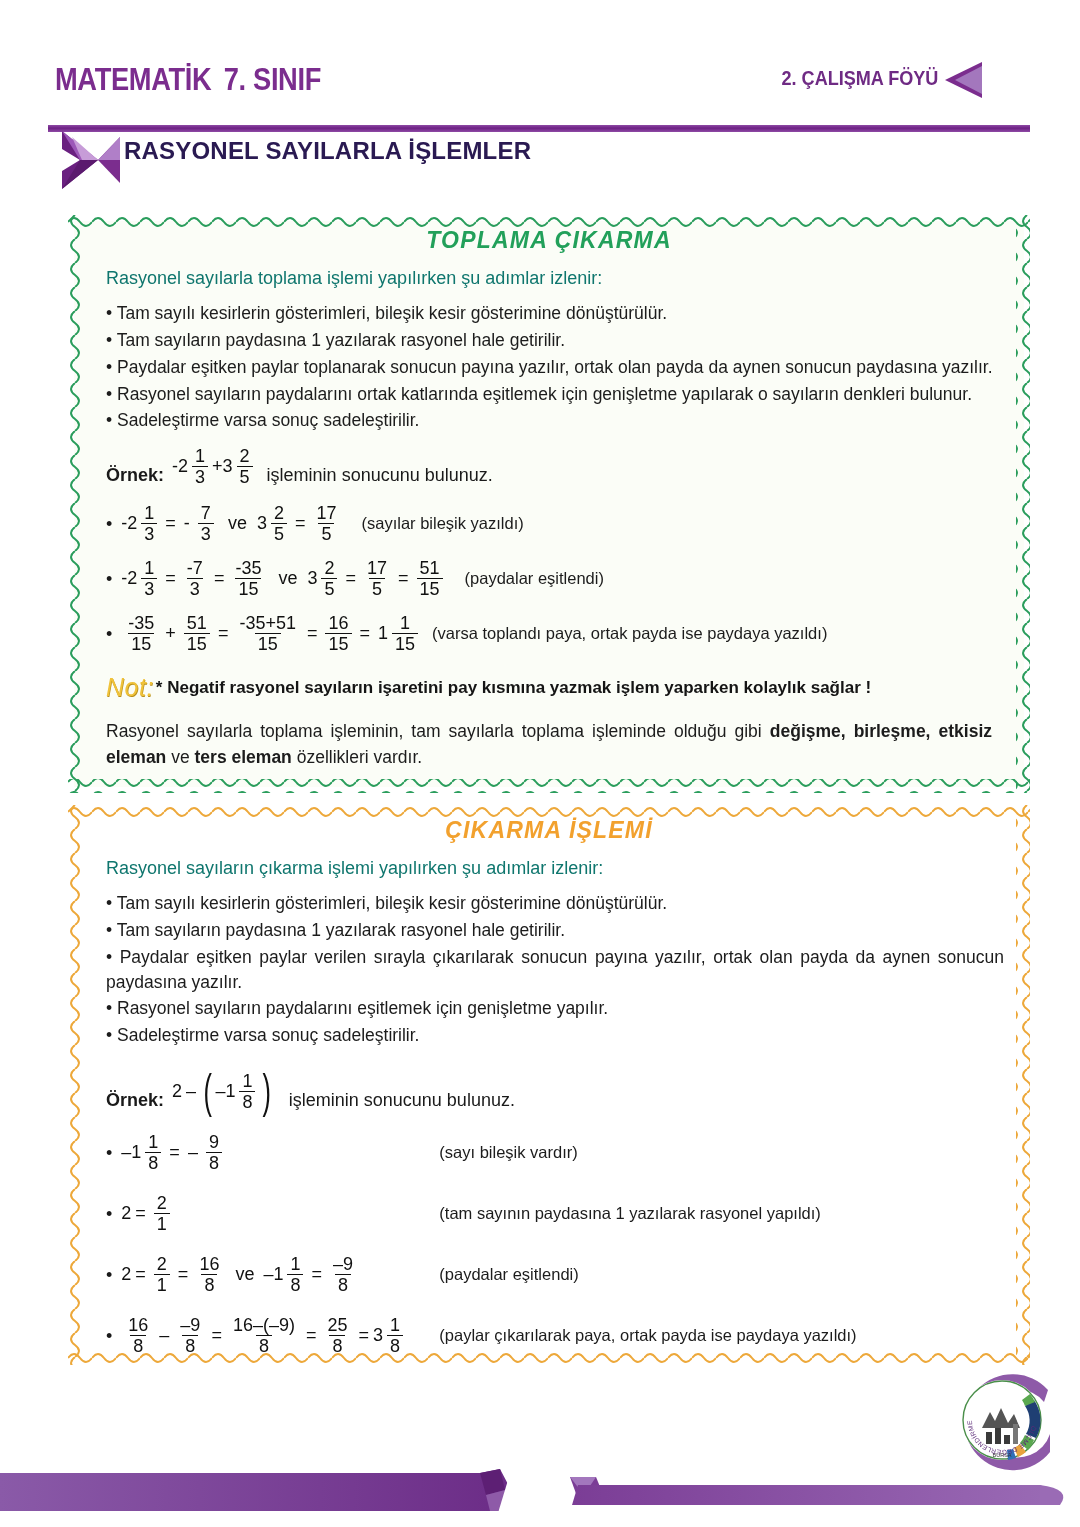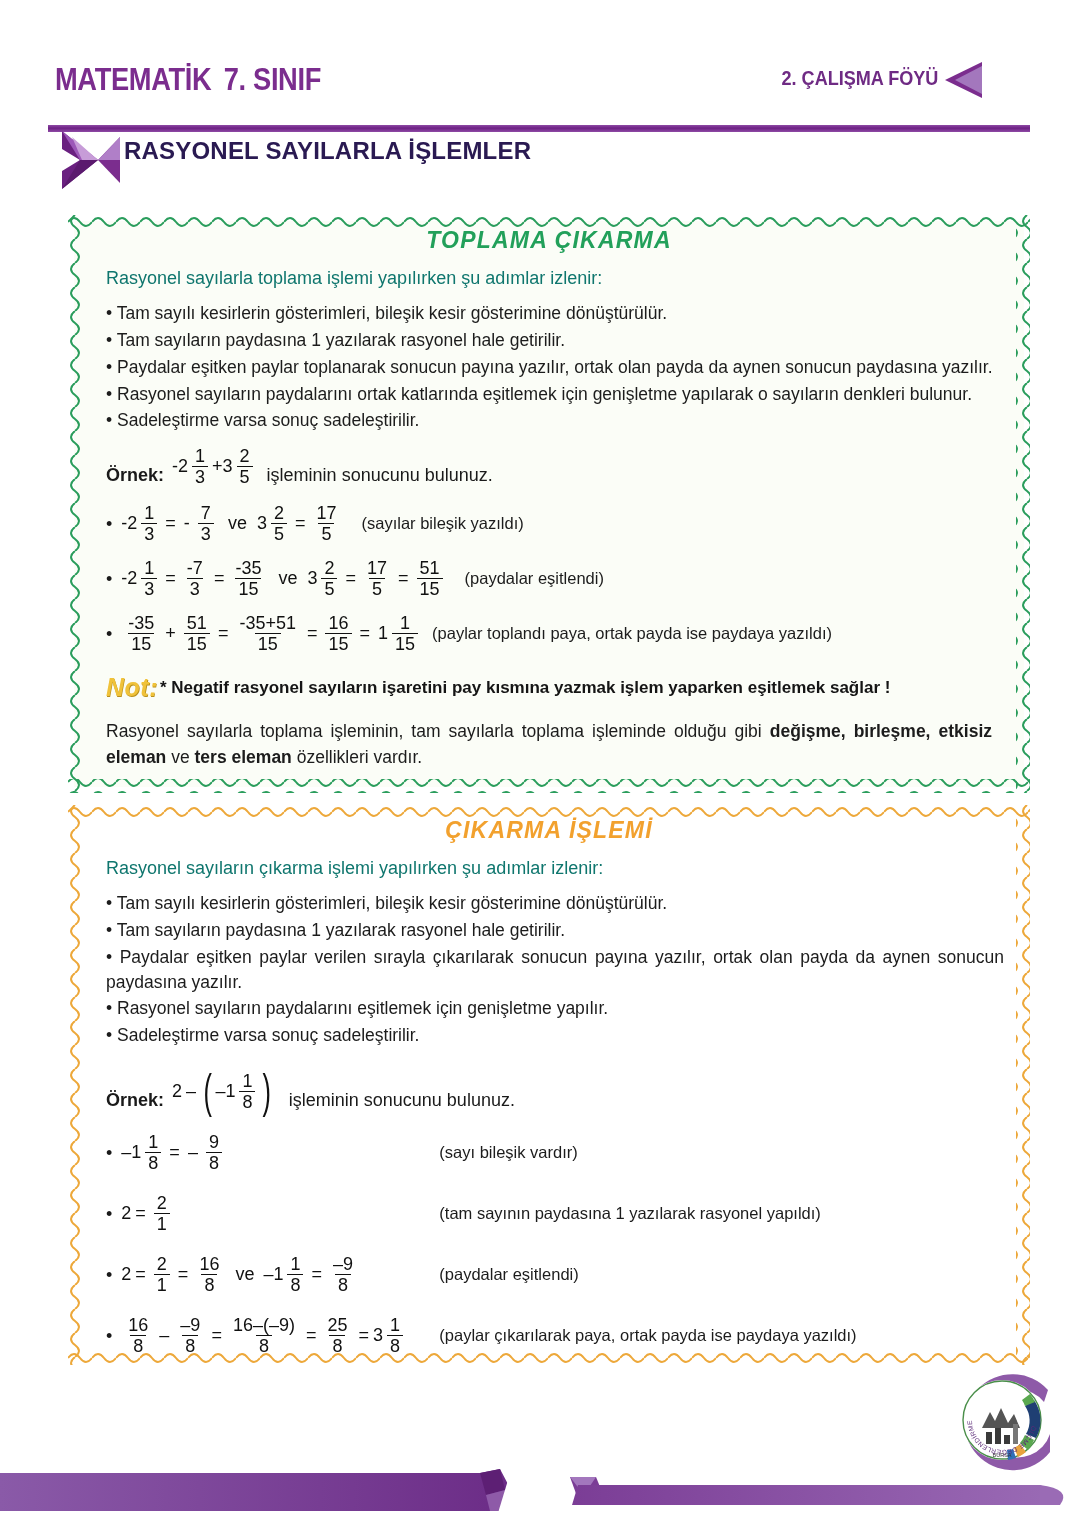--- a/index.html
+++ b/index.html
@@ -66,21 +66,21 @@
 
   .ornek { font-size: 18px; font-weight: 700; margin-left: 26px; display:flex; align-items:flex-end; }
   .ornek .lbl { margin-right: 8px; }
   .ornek .rest { font-weight: 400; margin-left: 10px; }
 
   .calc { margin-left: 26px; display:flex; align-items:center; }
   .bul { margin-right: 9px; font-size: 18px; line-height: 1; }
 
   
   .notline { display: flex; align-items: center; margin-left: 26px; }
-  .notlbl { font-size: 25px; font-weight: 700; font-style: italic; color: #f0c23a;
+  .notlbl { font-size: 25px; font-weight: 400; font-style: italic; color: #f0c23a;
             letter-spacing: 0.5px; text-shadow: 0.6px 0.6px 0 #b9901c; margin-right: 2px; }
   .nottxt { font-size: 17px; font-weight: 700; color:#151515; }
 
   .closing { margin: 16px 26px 0 26px; font-size: 17.5px; line-height: 1.5; text-align: justify; color:#1c1c1c; }
   .closing b { font-weight: 700; }
 
   
   .bigparen { font-size: 46px; font-weight: 300; line-height: 0.8; color:#111;
               display:inline-block; transform: scaleX(0.55); }
 
@@ -254,26 +254,26 @@
               <span class="num">16</span>
               <span class="den">15</span>
             </span>
           <span class="op">=</span>
           <span style="margin-left:4px;">1</span>
           <span class="frac">
               <span class="num">1</span>
               <span class="den">15</span>
             </span>
         </span>
-        <span class="note-paren" style="margin-left:10px;">(paylar toplandı paya, ortak payda ise paydaya yazıldı)</span>
+        <span class="note-paren" style="margin-left:10px;">(varsa toplandı paya, ortak payda ise paydaya yazıldı)</span>
       </div>
 
       <div class="notline" style="margin-top:20px;">
         <span class="notlbl">Not:</span>
-        <span class="nottxt">* Negatif rasyonel sayıların işaretini pay kısmına yazmak işlem yaparken eşitlemek sağlar !</span>
+        <span class="nottxt">* Negatif rasyonel sayıların işaretini pay kısmına yazmak işlem yaparken kolaylık sağlar !</span>
       </div>
 
       <div class="closing"><span>Rasyonel sayılarla toplama işleminin, tam sayılarla toplama işleminde olduğu gibi </span><b>değişme, birleşme, etkisiz eleman</b><span> ve </span><b>ters eleman</b><span> özellikleri vardır.</span></div>
     </div>
   </div>
 
   <div class="wbox box-orange">
     <div class="bg"></div>
     <svg class="wsvg" viewBox="0 0 962 560" preserveAspectRatio="none">
       <defs>

